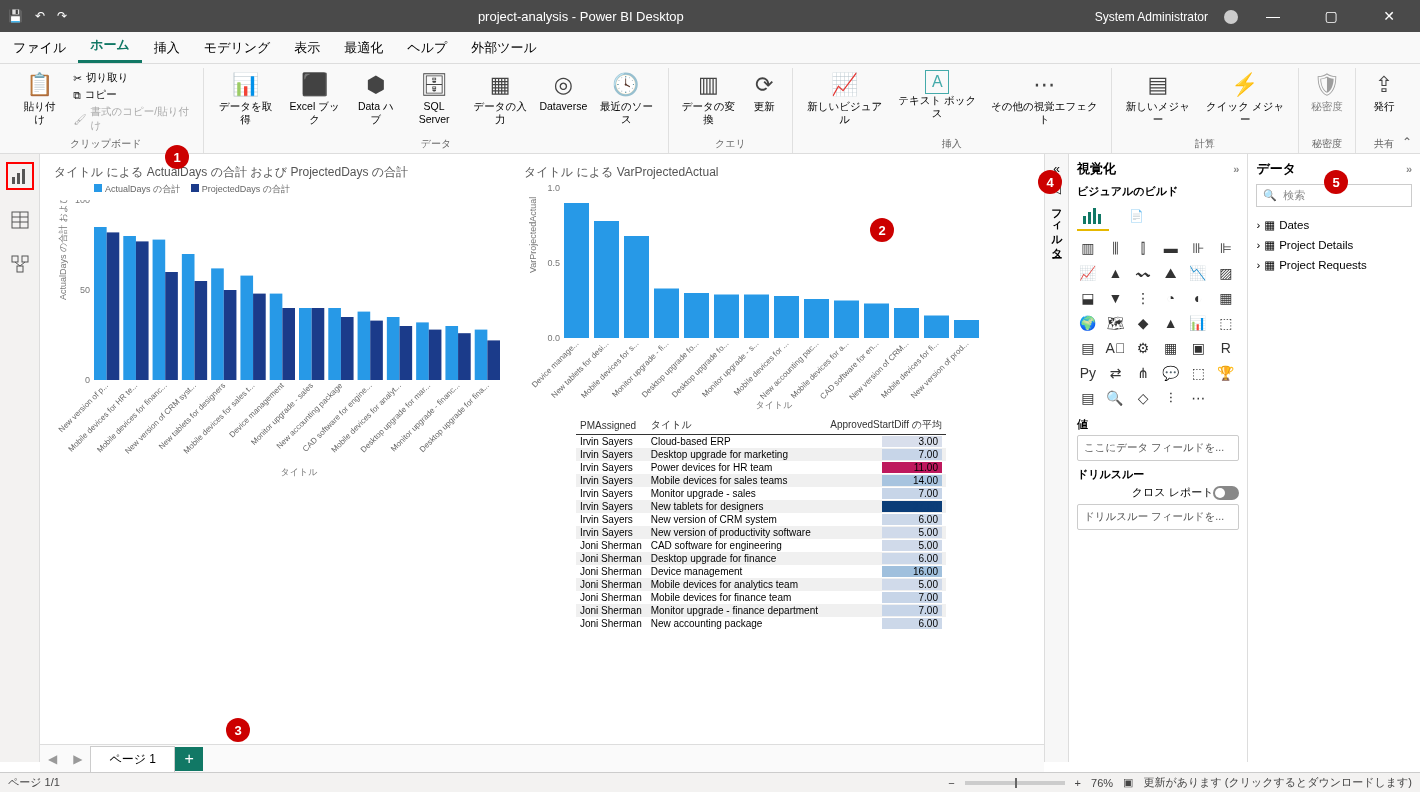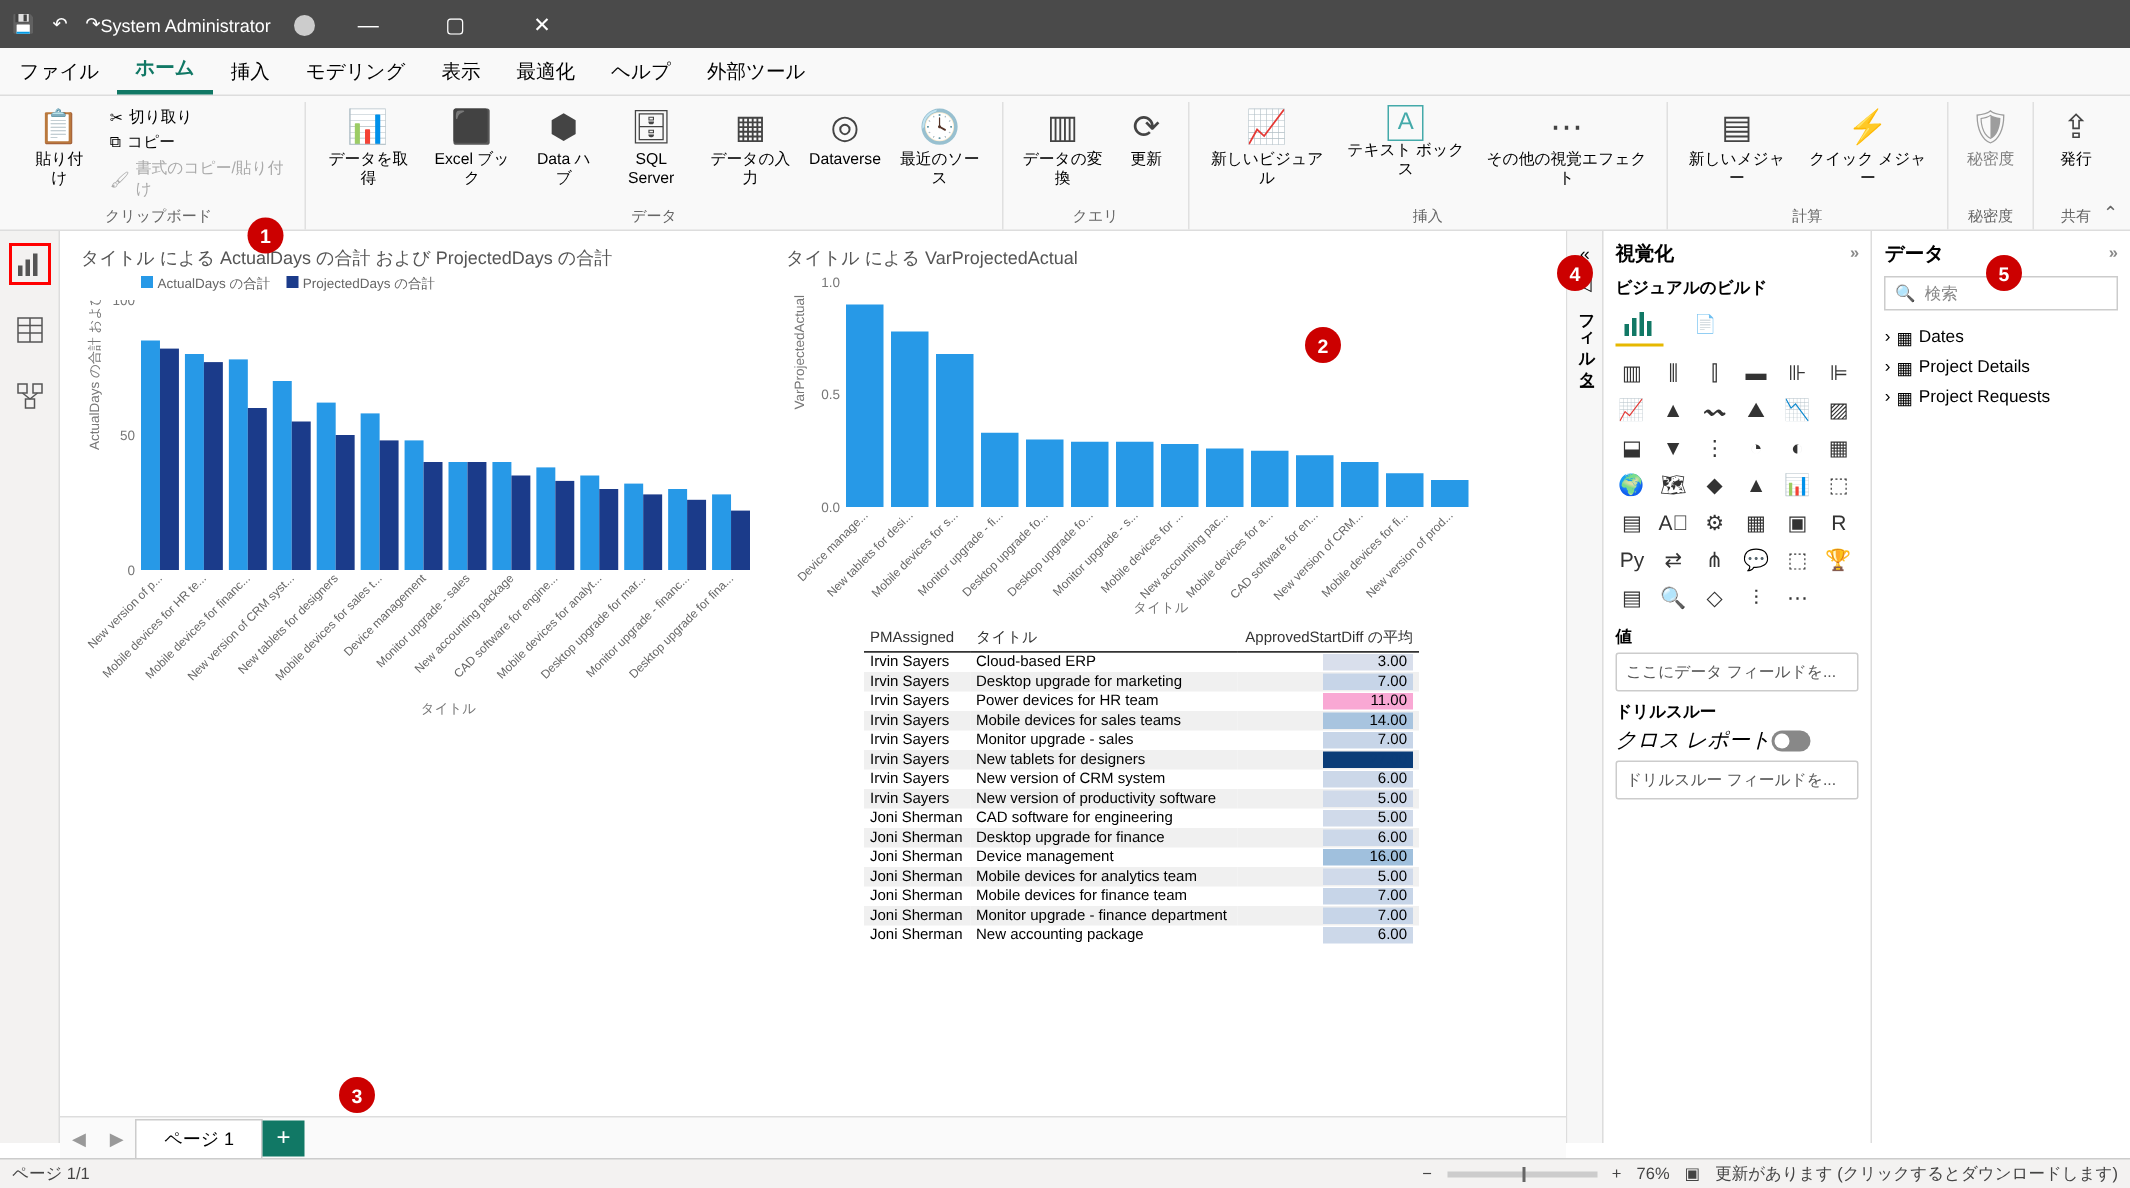--- a/index.html
+++ b/index.html
@@ -74,21 +74,21 @@
 .build-tabs { display: flex; gap: 12px; margin-bottom: 6px; }
 .build-tab { width: 32px; height: 28px; display: flex; align-items: center; justify-content: center; cursor: pointer; border-bottom: 2px solid transparent; }
 .build-tab.active { border-bottom-color: #e6b800; }
 .viz-grid { display: grid; grid-template-columns: repeat(6, 1fr); gap: 3px; margin-bottom: 8px; }
 .viz-icon { width: 22px; height: 22px; display: flex; align-items: center; justify-content: center; font-size: 14px; color: #333; cursor: pointer; }
 .section-lbl { font-size: 11px; font-weight: 600; margin: 6px 0 3px; }
 .drop-area { border: 1px solid #ccc; padding: 5px 6px; font-size: 10.5px; color: #555; border-radius: 2px; margin-bottom: 6px; }
 .toggle { width: 26px; height: 14px; border-radius: 7px; background: #888; position: relative; display: inline-block; vertical-align: middle; }
 .toggle::after { content: ""; width: 10px; height: 10px; border-radius: 50%; background: #fff; position: absolute; top: 2px; left: 2px; }
 .toggle.on::after { left: 14px; }
-.drill-row { font-size: 14px; display: flex; justify-content: flex-start; align-items: center; margin-bottom: 4px; font-style: italic; }
+.drill-row { font-size: 11px; display: flex; justify-content: flex-end; align-items: center; margin-bottom: 4px; }
 
 .data-pane { width: 172px; padding: 6px 8px; }
 .search-box { display: flex; align-items: center; border: 1px solid #ccc; padding: 3px 6px; margin-bottom: 8px; font-size: 11px; color: #888; }
 .search-box .sicon { margin-right: 6px; }
 .tree-item { font-size: 11.5px; padding: 3px 0; display: flex; align-items: center; gap: 4px; cursor: pointer; }
 
 
 .statusbar { position: absolute; bottom: 0; left: 0; right: 0; height: 20px; background: #f3f2f1; border-top: 1px solid #ccc; display: flex; align-items: center; padding: 0 8px; font-size: 11px; color: #444; }
 .statusbar .sb-right { margin-left: auto; display: flex; align-items: center; gap: 10px; }
 .zoom-slider { width: 100px; height: 4px; background: #ccc; position: relative; }
@@ -104,20 +104,21 @@
 </style>
 </head>
 <body>
 
 <div class="titlebar">
   <div class="left-icons">
     <span>💾</span>
     <span>↶</span>
     <span>↷</span>
   </div>
+  <div class="title">project-analysis - Power BI Desktop</div>
   <div class="right">
     <span>System Administrator</span>
     <span class="avatar-circle"></span>
     <span class="winbtn">—</span>
     <span class="winbtn">▢</span>
     <span class="winbtn">✕</span>
   </div>
 </div>
 
 <div class="menubar">
@@ -402,21 +403,21 @@
               <td><span class="chip" style="background: rgb(217, 223, 236);">3.00</span></td>
             </tr>
             <tr style="background: rgb(240, 240, 240);">
               <td>Irvin Sayers</td>
               <td>Desktop upgrade for marketing</td>
               <td><span class="chip" style="background: rgb(199, 213, 232);">7.00</span></td>
             </tr>
             <tr>
               <td>Irvin Sayers</td>
               <td>Power devices for HR team</td>
-              <td><span class="chip" style="background: #f9a8d4;">11.00</span></td>
+              <td><span class="chip" style="background: #be185d;">11.00</span></td>
             </tr>
             <tr style="background: rgb(240, 240, 240);">
               <td>Irvin Sayers</td>
               <td>Mobile devices for sales teams</td>
               <td><span class="chip" style="background: rgb(168, 196, 223);">14.00</span></td>
             </tr>
             <tr>
               <td>Irvin Sayers</td>
               <td>Monitor upgrade - sales</td>
               <td><span class="chip" style="background: rgb(199, 213, 232);">7.00</span></td>

